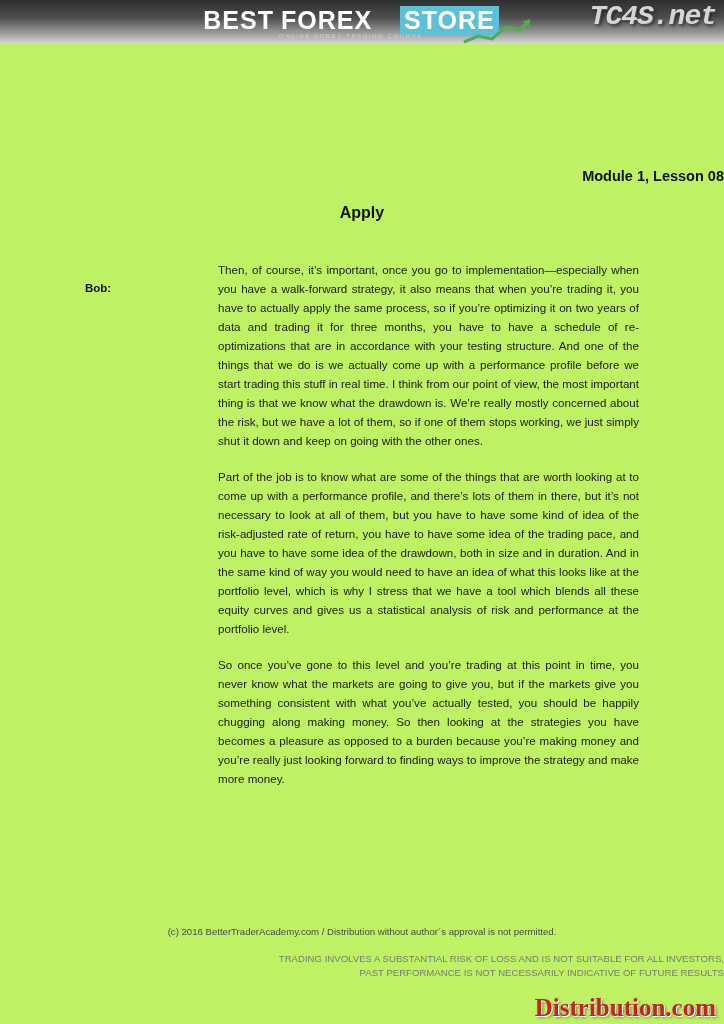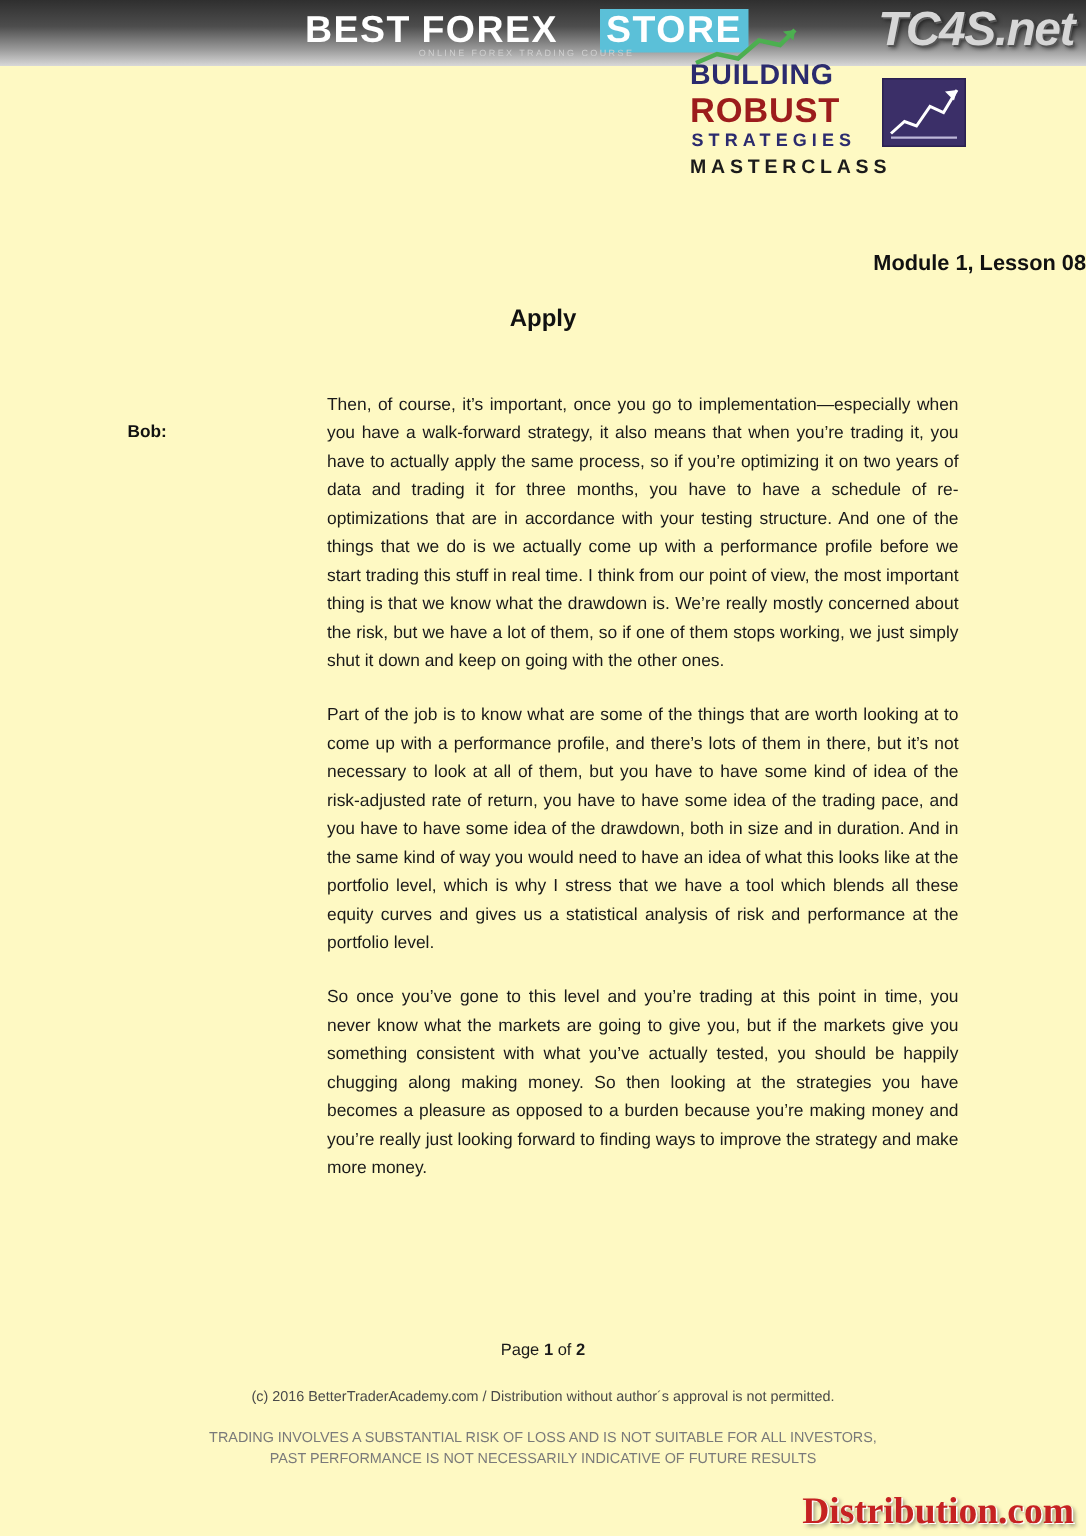--- a/index.html
+++ b/index.html
@@ -11,21 +11,21 @@
     height: 1024px;
     background: #ffffff;
     font-family: "Liberation Sans", sans-serif;
     position: relative;
     overflow: hidden;
   }
   .page {
     position: relative;
     width: 724px;
     height: 1024px;
-    background: #fef9c3;
+    background: #bef264;
   }
 
   
   .banner {
     position: absolute;
     top: 0; left: 0;
     width: 724px;
     height: 44px;
     background: linear-gradient(to bottom, #2f2f2f 0%, #4d4d4d 40%, #9a9a9a 75%, #d8d8d8 100%);
   }
@@ -89,24 +89,24 @@
     top: 12px;
     width: 70px;
     height: 26px;
   }
   .bf-arrow svg { display:block; }
 
   .tc4s {
     position: absolute;
     right: 8px;
     top: 1px;
-    font-family: Liberation Sans, sans-serif;
+    font-family: Liberation Mono, monospace;
     font-weight: bold;
     font-style: italic;
-    font-size: 32px;
+    font-size: 28px;
     color: #d6d6d6;
     text-shadow:
       1px 1px 0 #555,
       2px 2px 3px rgba(0,0,0,0.55);
     letter-spacing: -1px;
   }
 
   
   .mc {
     position: absolute;
@@ -243,21 +243,21 @@
     left: 0; right: 0;
     top: 926px;
     text-align: center;
     font-size: 9.6px;
     color: #4a4a4a;
   }
   .disclaimer {
     position: absolute;
     left: 0; right: 0;
     top: 952px;
-    text-align: center;
+    text-align: right;
     font-size: 9.6px;
     color: #7a7a7a;
     line-height: 1.45;
   }
   .tx-wm {
     position: absolute;
     right: 8px;
     bottom: 2px;
     font-family: "Liberation Serif", serif;
     font-weight: bold;
@@ -282,49 +282,33 @@
           <svg width="70" height="26" viewBox="0 0 70 26">
             <polyline points="2,24 16,18 30,21 44,9 58,12 68,2" fill="none" stroke="#4caf50" stroke-width="3"></polyline>
             <polygon points="68,2 60,3 67,9" fill="#4caf50"></polygon>
           </svg>
         </div>
       </div>
       <div class="tc4s">TC4S.net</div>
     </div>
   </div>
 
-  <div class="mc">
-    <div class="mc-building">BUILDING</div>
-    <div class="mc-robust">ROBUST</div>
-    <div class="mc-strategies">STRATEGIES</div>
-    <div class="mc-master">MASTERCLASS</div>
-    <div class="mc-box">
-      <svg width="54" height="44" viewBox="0 0 54 44">
-        <polyline points="5,36 14,28 22,31 31,18 40,22 49,7" fill="none" stroke="#ffffff" stroke-width="2"></polyline>
-        <polygon points="49,7 41,8 47,14" fill="#ffffff"></polygon>
-        <rect x="5" y="38" width="44" height="1.5" fill="#bdb7d8"></rect>
-      </svg>
-    </div>
-  </div>
 
   <div class="doc-title">Module 1, Lesson 08</div>
   <div class="doc-subtitle">Apply</div>
 
   <div class="speaker">Bob:</div>
 
   <div class="body-col">
     <p class="para">Then, of course, it’s important, once you go to implementation—especially when you have a walk-forward strategy, it also means that when you’re trading it, you have to actually apply the same process, so if you’re optimizing it on two years of data and trading it for three months, you have to have a schedule of re-optimizations that are in accordance with your testing structure. And one of the things that we do is we actually come up with a performance profile before we start trading this stuff in real time. I think from our point of view, the most important thing is that we know what the drawdown is. We’re really mostly concerned about the risk, but we have a lot of them, so if one of them stops working, we just simply shut it down and keep on going with the other ones.</p>
     <p class="para">Part of the job is to know what are some of the things that are worth looking at to come up with a performance profile, and there’s lots of them in there, but it’s not necessary to look at all of them, but you have to have some kind of idea of the risk-adjusted rate of return, you have to have some idea of the trading pace, and you have to have some idea of the drawdown, both in size and in duration. And in the same kind of way you would need to have an idea of what this looks like at the portfolio level, which is why I stress that we have a tool which blends all these equity curves and gives us a statistical analysis of risk and performance at the portfolio level.</p>
     <p class="para">So once you’ve gone to this level and you’re trading at this point in time, you never know what the markets are going to give you, but if the markets give you something consistent with what you’ve actually tested, you should be happily chugging along making money. So then looking at the strategies you have becomes a pleasure as opposed to a burden because you’re making money and you’re really just looking forward to finding ways to improve the strategy and make more money.</p>
   </div>
 
 
-  <div class="page-num">
-    <span>Page </span><b>1</b><span> of </span><b>2</b>
-  </div>
   <div class="copyright">(c) 2016 BetterTraderAcademy.com / Distribution without author´s approval is not permitted.</div>
   <div class="disclaimer">
     <div>TRADING INVOLVES A SUBSTANTIAL RISK OF LOSS AND IS NOT SUITABLE FOR ALL INVESTORS,</div>
     <div>PAST PERFORMANCE IS NOT NECESSARILY INDICATIVE OF FUTURE RESULTS</div>
   </div>
 
   <div class="tx-wm">Distribution.com</div>
 
 </div>
 

